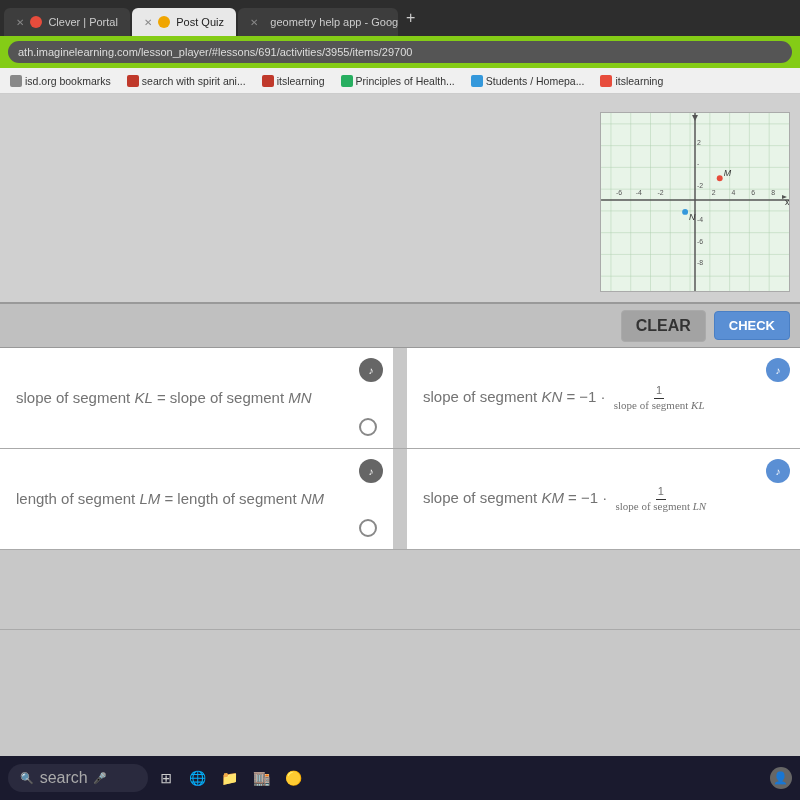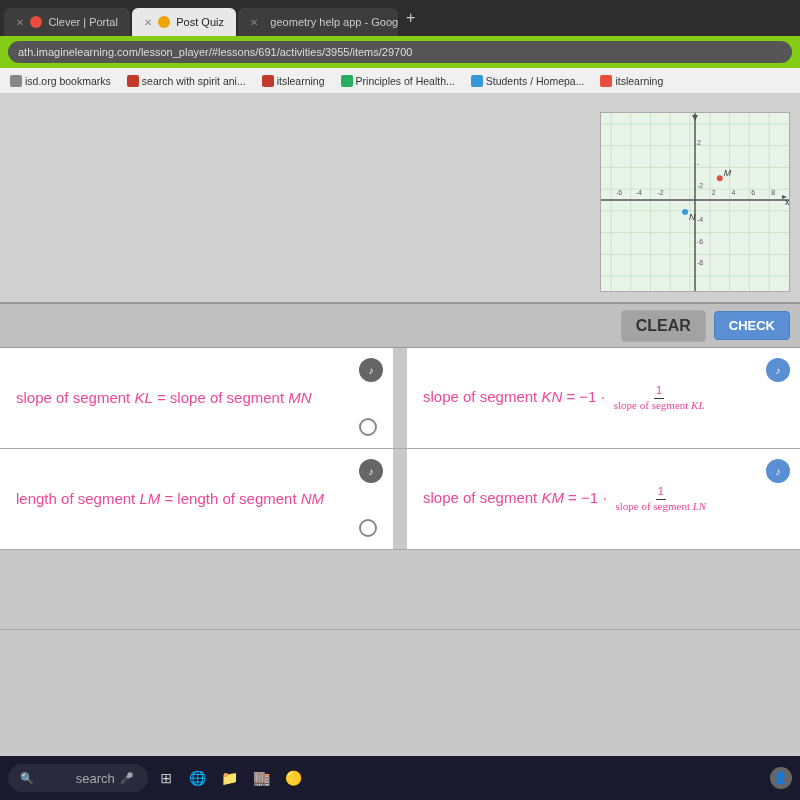--- a/index.html
+++ b/index.html
@@ -268,21 +268,21 @@
       align-items: center;
       justify-content: center;
       cursor: pointer;
       color: white;
       font-size: 10px;
     }
 
     
     .math-text {
       font-size: 15px;
-      color: #ec4899;
+      color: #737373;
       line-height: 1.5;
     }
 
     .math-italic {
       font-style: italic;
     }
 
     .fraction {
       display: inline-flex;
       flex-direction: column;
@@ -319,23 +319,22 @@
       align-items: center;
       background: #2a2a3e;
       border-radius: 20px;
       height: 28px;
       padding: 0 12px;
       gap: 6px;
       flex: 0 0 140px;
     }
 
     .search-text {
-      font-size: 13px;
+      font-size: 16px;
       color: #aaa;
-      margin-left: 36px;
     }
 
     .taskbar-icon {
       width: 28px;
       height: 28px;
       display: flex;
       align-items: center;
       justify-content: center;
       border-radius: 4px;
       cursor: pointer;

